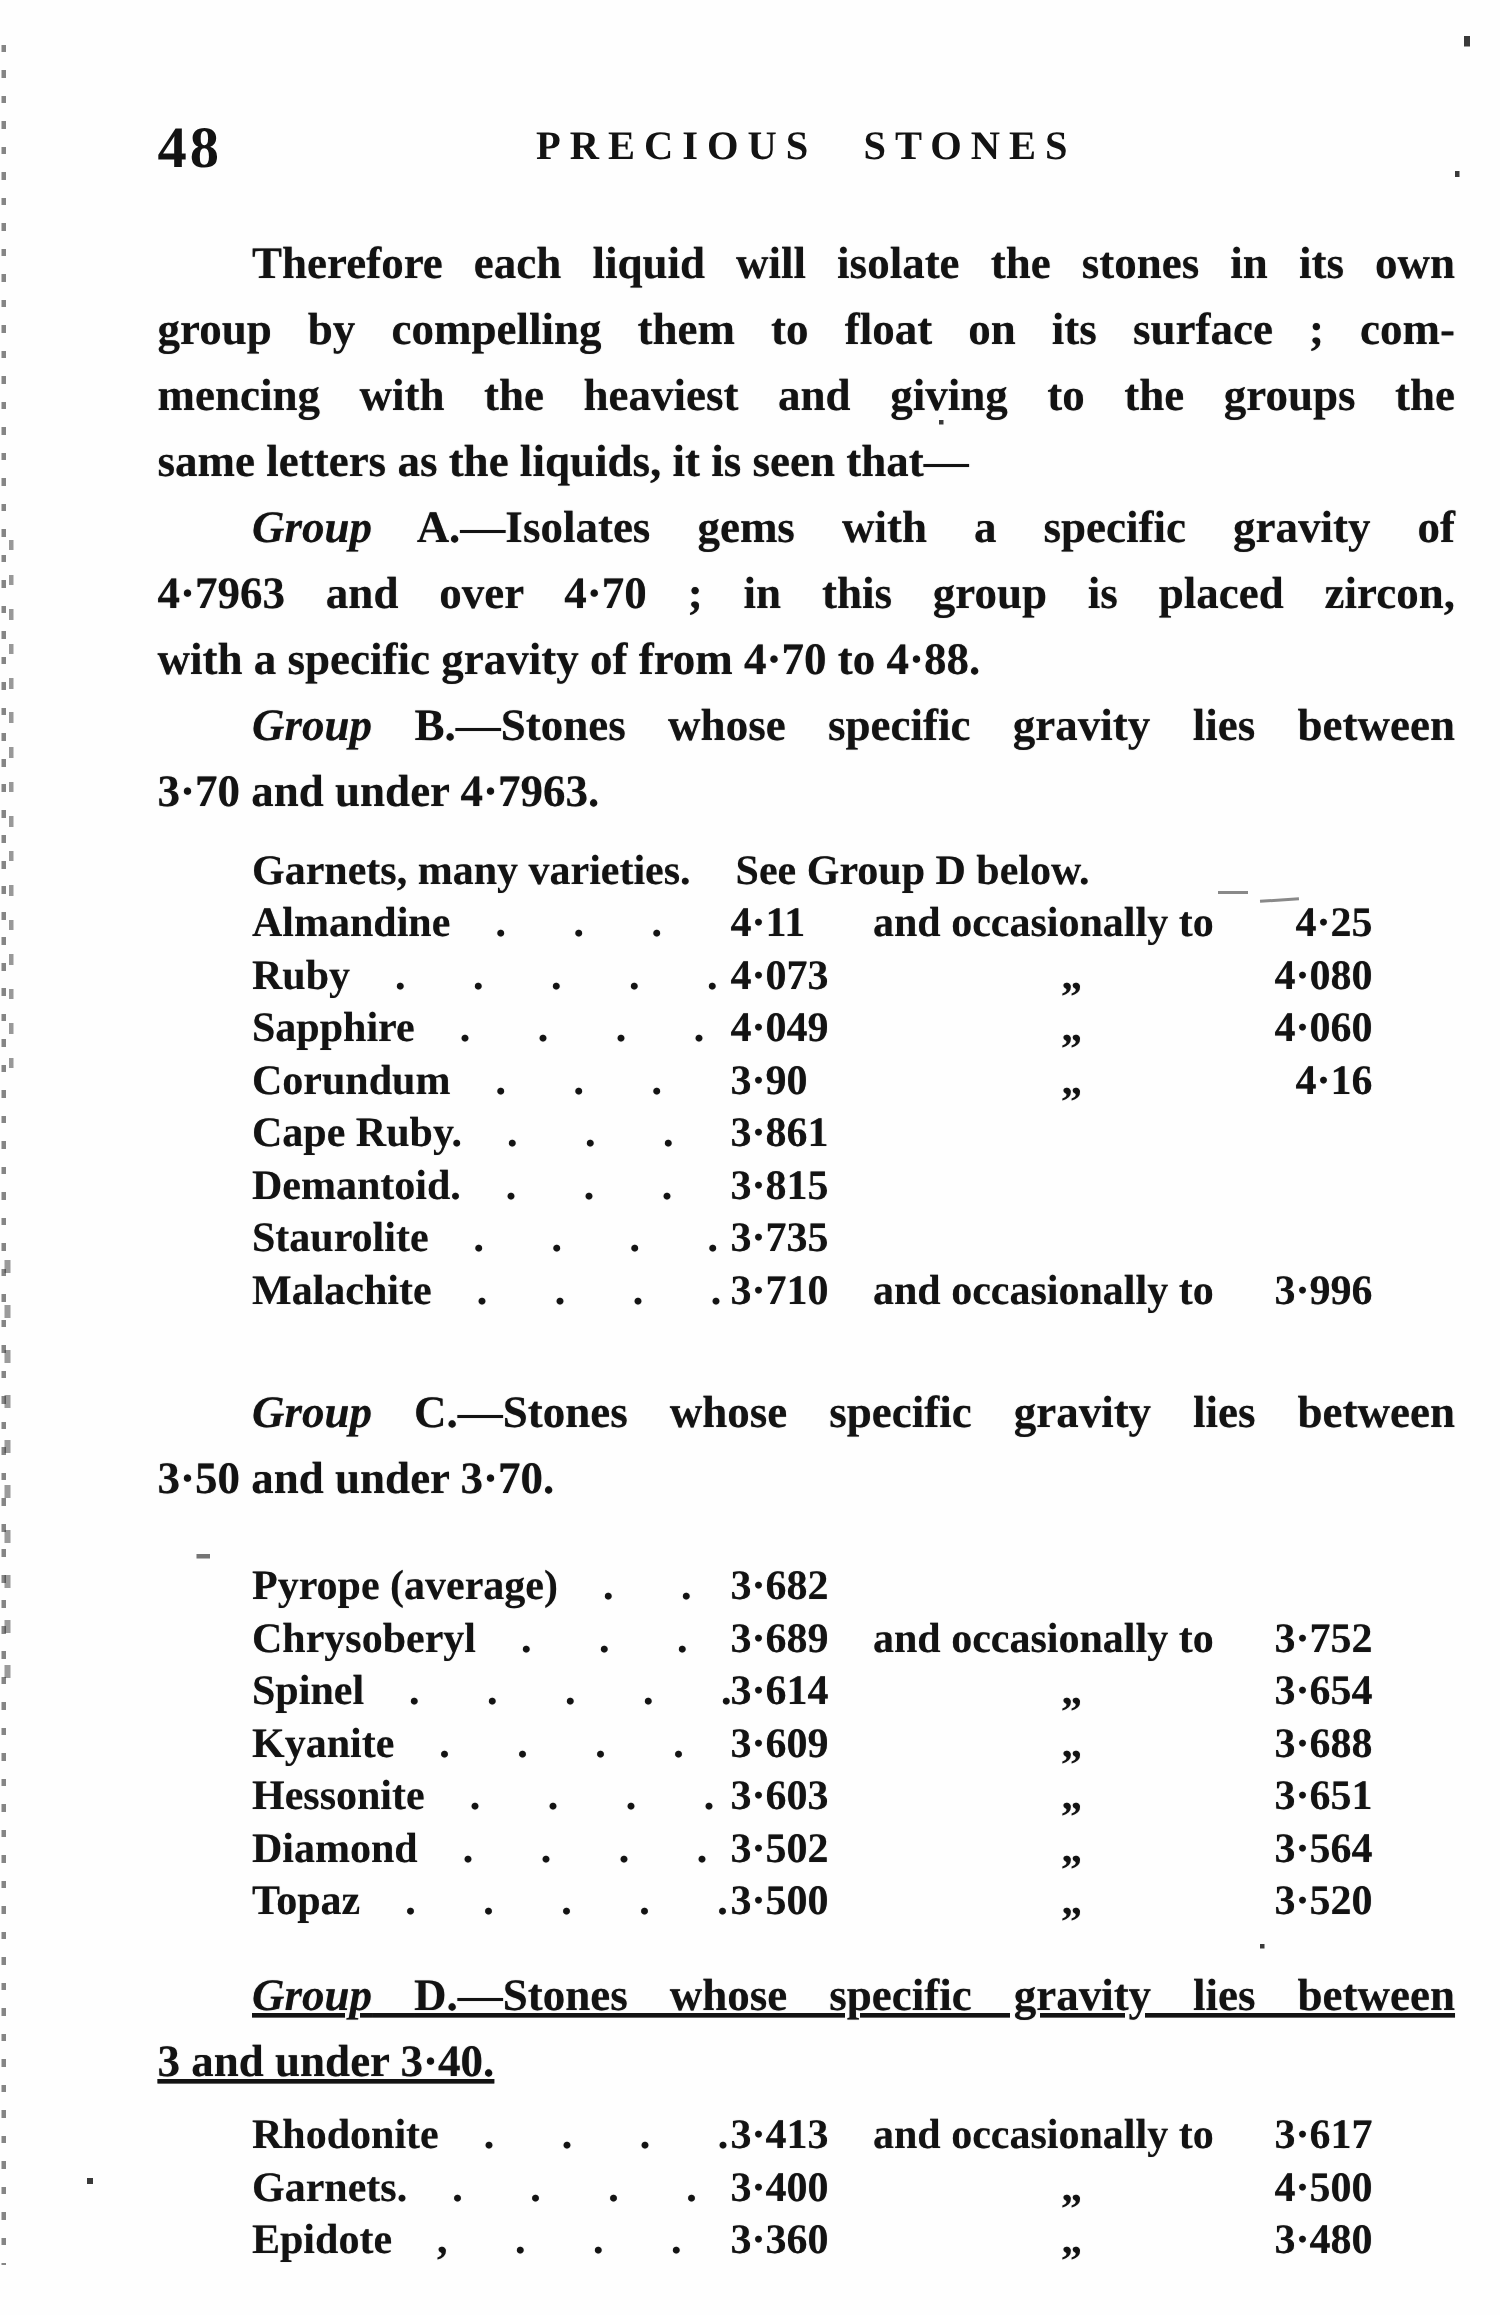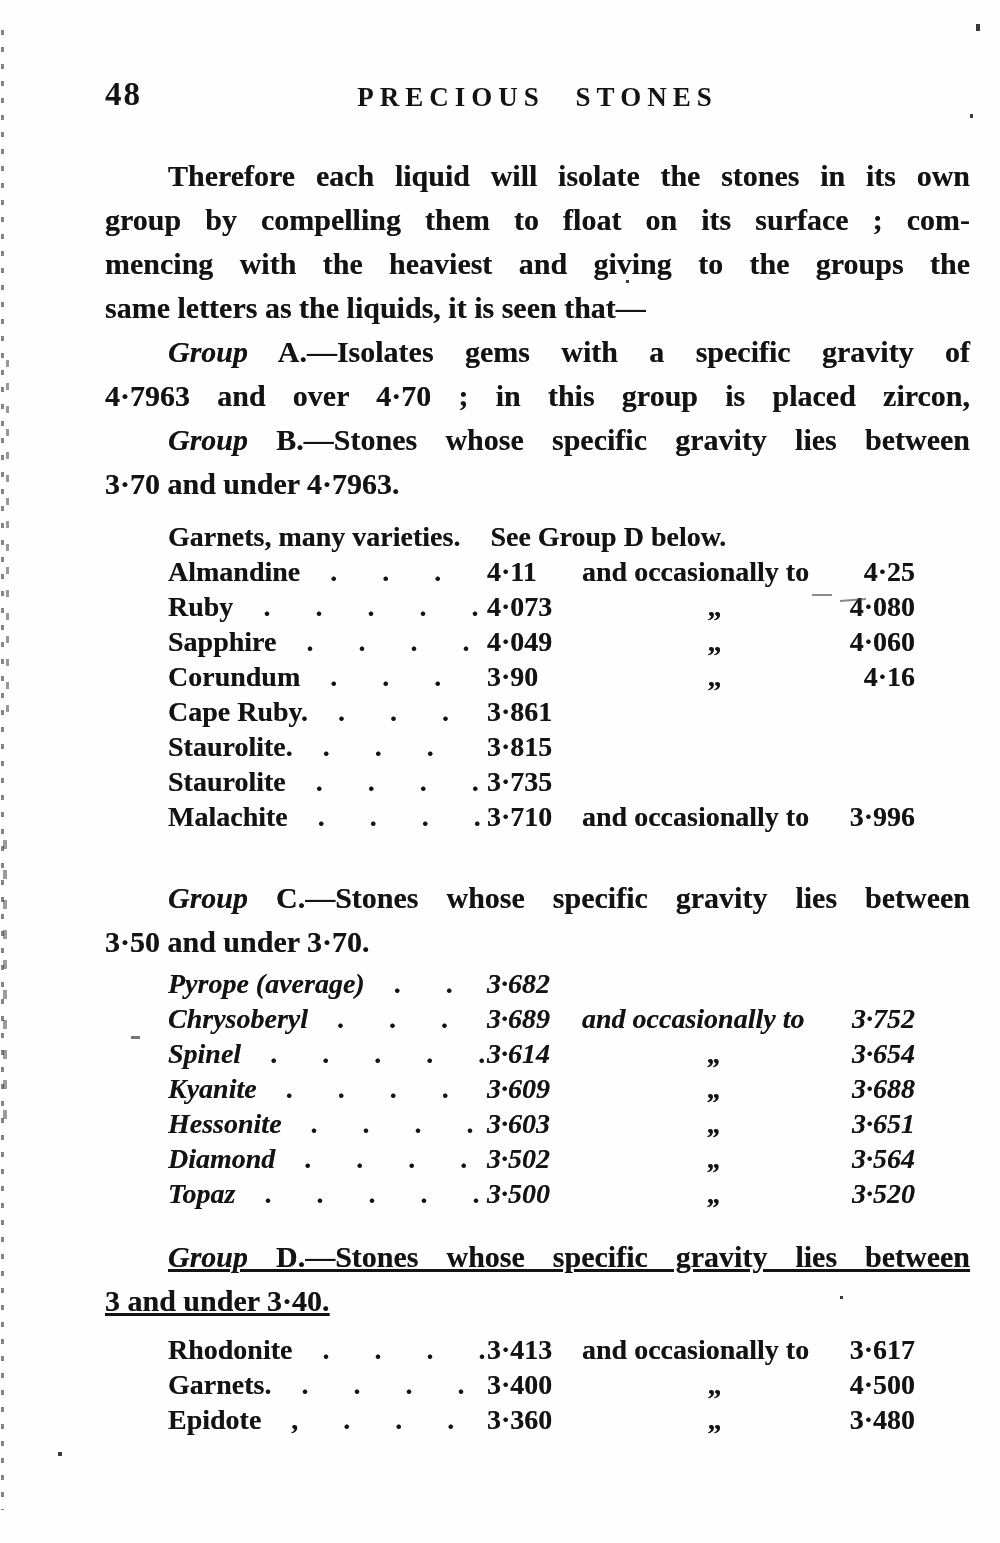--- a/index.html
+++ b/index.html
@@ -4,33 +4,33 @@
 <style>
   html,body{margin:0;padding:0;background:#e8e8e8;}
   .page{
     position:relative;width:1000px;height:1543px;background:#fefefe;
     box-sizing:border-box;padding:82px 30px 0 105px;overflow:hidden;
     font-family:"Liberation Serif","DejaVu Serif",serif;color:#131313;
     font-weight:700;
   }
   
   .phead{position:relative;height:30px;}
-  .pnum{position:absolute;left:0;top:-6px;font-size:33px;letter-spacing:2px;}
+  .pnum{position:absolute;left:0;top:-6px;font-size:39px;letter-spacing:2px;}
   .ptitle{text-align:center;font-size:27px;letter-spacing:6px;word-spacing:18px;}
   
   .para{font-size:30px;line-height:44px;text-shadow:0 0 .6px rgba(0,0,0,.55);}
   .intro{margin-top:42px;}
   .line{white-space:normal;}
   .jl{text-align:justify;text-align-last:justify;}
   .ind{padding-left:63px;}
   .gword{font-style:italic;}
   
   .stable{font-size:28px;line-height:35px;text-shadow:0 0 .5px rgba(0,0,0,.5);}
   .tb{margin-top:13px;}
-  .tc{margin-top:2px;font-style:italic;}
+  .tc{margin-top:32px;}
   .td{margin-top:9px;}
   .mt40{margin-top:42px;}
   .mt40b{margin-top:24px;text-decoration:underline;}
   .note{padding-left:63px;white-space:nowrap;}
   .note .n2{margin-left:30px;}
   .trow{display:grid;grid-template-columns:319px 95px 265px 68px;padding-left:63px;}
   .name{overflow:hidden;white-space:nowrap;}
   .dots{margin-left:30px;word-spacing:36px;letter-spacing:1px;}
   .v1{text-align:left;}
   .mid.c{text-align:center;}
@@ -71,20 +71,21 @@
   <div class="para intro">
     <div class="line jl ind">Therefore each liquid will isolate the stones in its own</div>
     <div class="line jl">group by compelling them to float on its surface ; com-</div>
     <div class="line jl">mencing with the heaviest and giving to the groups the</div>
     <div class="line">same letters as the liquids, it is seen that—</div>
   </div>
 
   <div class="para">
     <div class="line jl ind"><i class="gword">Group</i> <span>A.—Isolates gems with a specific gravity of</span></div>
     <div class="line jl">4·7963 and over 4·70 ; in this group is placed zircon,</div>
+    <div class="line">with a specific gravity of from 4·70 to 4·88.</div>
   </div>
 
   <div class="para">
     <div class="line jl ind"><i class="gword">Group</i> <span>B.—Stones whose specific gravity lies between</span></div>
     <div class="line">3·70 and under 4·7963.</div>
   </div>
 
   <div class="stable tb">
     <div class="note">
       <span>Garnets, many varieties.</span><span class="n2">See Group D below.</span>
@@ -113,21 +114,21 @@
       <span class="mid c">„</span>
       <span class="v2">4·16</span>
     </div>
     <div class="trow">
       <span class="name"><span>Cape Ruby.</span><span class="dots">. . .</span></span>
       <span class="v1">3·861</span>
       <span class="mid l"></span>
       <span class="v2"></span>
     </div>
     <div class="trow">
-      <span class="name"><span>Staurolite.</span><span class="dots">. . .</span></span>
+      <span class="name"><span>Demantoid.</span><span class="dots">. . .</span></span>
       <span class="v1">3·815</span>
       <span class="mid l"></span>
       <span class="v2"></span>
     </div>
     <div class="trow">
       <span class="name"><span>Staurolite</span><span class="dots">. . . .</span></span>
       <span class="v1">3·735</span>
       <span class="mid l"></span>
       <span class="v2"></span>
     </div>

